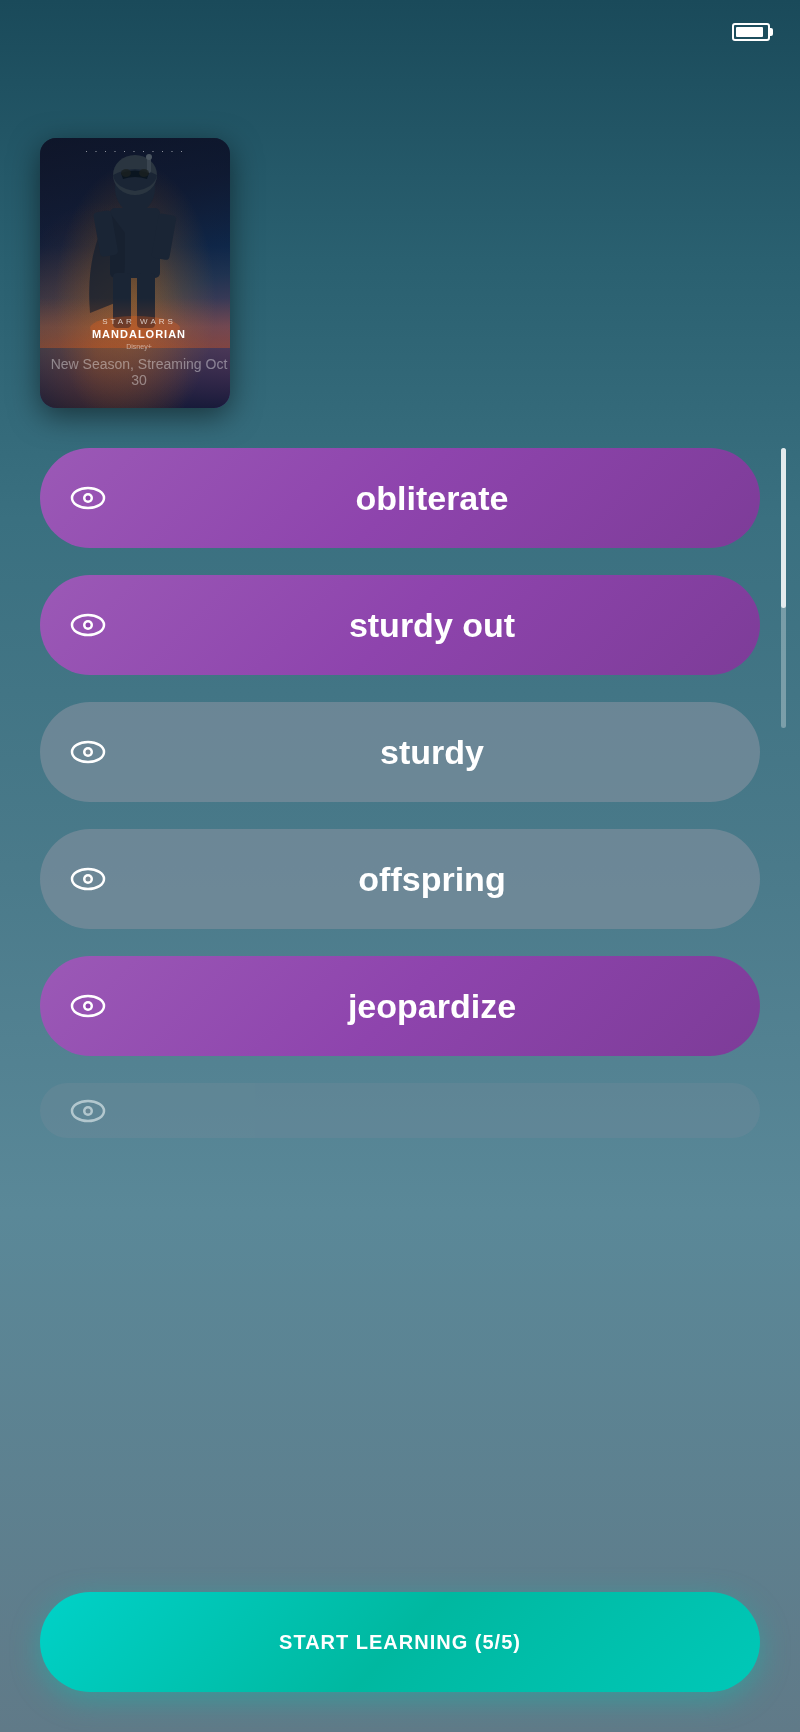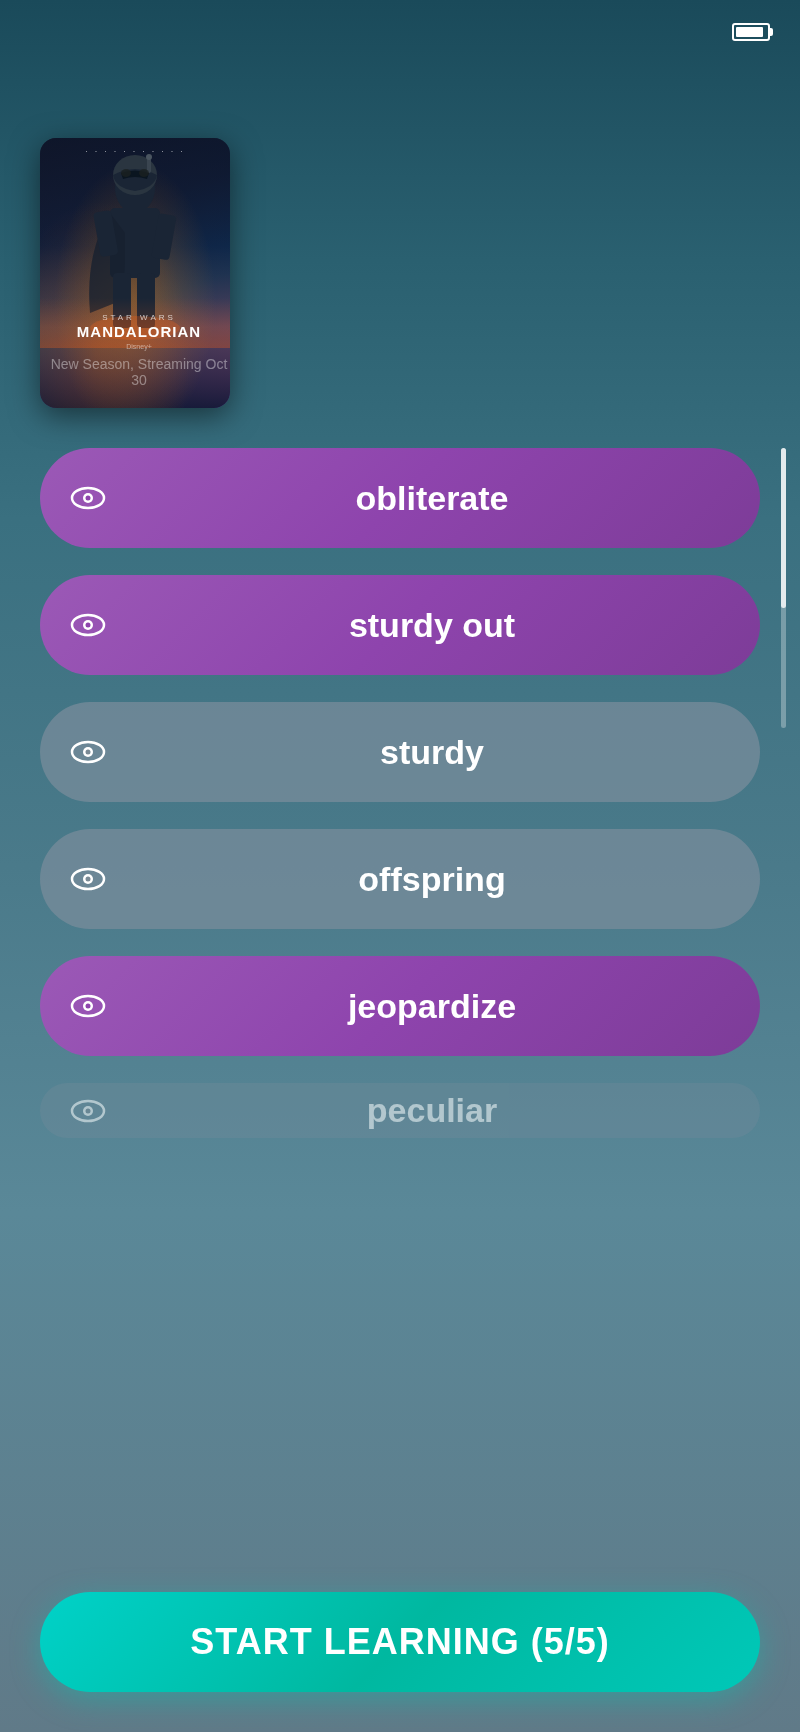--- a/index.html
+++ b/index.html
@@ -173,21 +173,21 @@
 
     .poster-brand {
       font-size: 8px;
       color: rgba(255,255,255,0.7);
       letter-spacing: 3px;
       text-transform: uppercase;
       margin-bottom: 2px;
     }
 
     .poster-title-text {
-      font-size: 15px;
+      font-size: 11px;
       font-weight: 900;
       color: white;
       letter-spacing: 1px;
       text-transform: uppercase;
       line-height: 1.1;
     }
 
     .poster-subtitle {
       font-size: 7px;
       color: rgba(255,255,255,0.5);
@@ -294,21 +294,21 @@
       z-index: 10;
     }
 
     .start-btn {
       width: 100%;
       height: 100px;
       border-radius: 50px;
       border: none;
       background: linear-gradient(135deg, #00d2c8 0%, #00b8a0 50%, #00c8b8 100%);
       color: white;
-      font-size: 36px;
+      font-size: 20px;
       font-weight: 800;
       letter-spacing: 1px;
       cursor: pointer;
       text-transform: uppercase;
       box-shadow: 0 8px 30px rgba(0,200,180,0.4);
     }
 
     
     .word-btn.partial-visible {
       opacity: 0.7;
@@ -463,21 +463,20 @@
     </button>
 
     <button class="word-btn unselected partial-visible" style="opacity:0.55;height:55px;overflow:hidden;">
       <div class="eye-icon">
         <svg class="eye-svg" viewBox="0 0 36 24" fill="none">
           <ellipse cx="18" cy="12" rx="16" ry="10" stroke="white" stroke-width="2.5"></ellipse>
           <circle cx="18" cy="12" r="5" fill="white"></circle>
           <circle cx="18" cy="12" r="2.5" fill="#7a8a95"></circle>
         </svg>
       </div>
-      <span class="word-label">peculiar</span>
     </button>
 
   </div>
 
   <div class="bottom-bar">
     <button class="start-btn">START LEARNING (5/5)</button>
   </div>
 
 </div>
 

